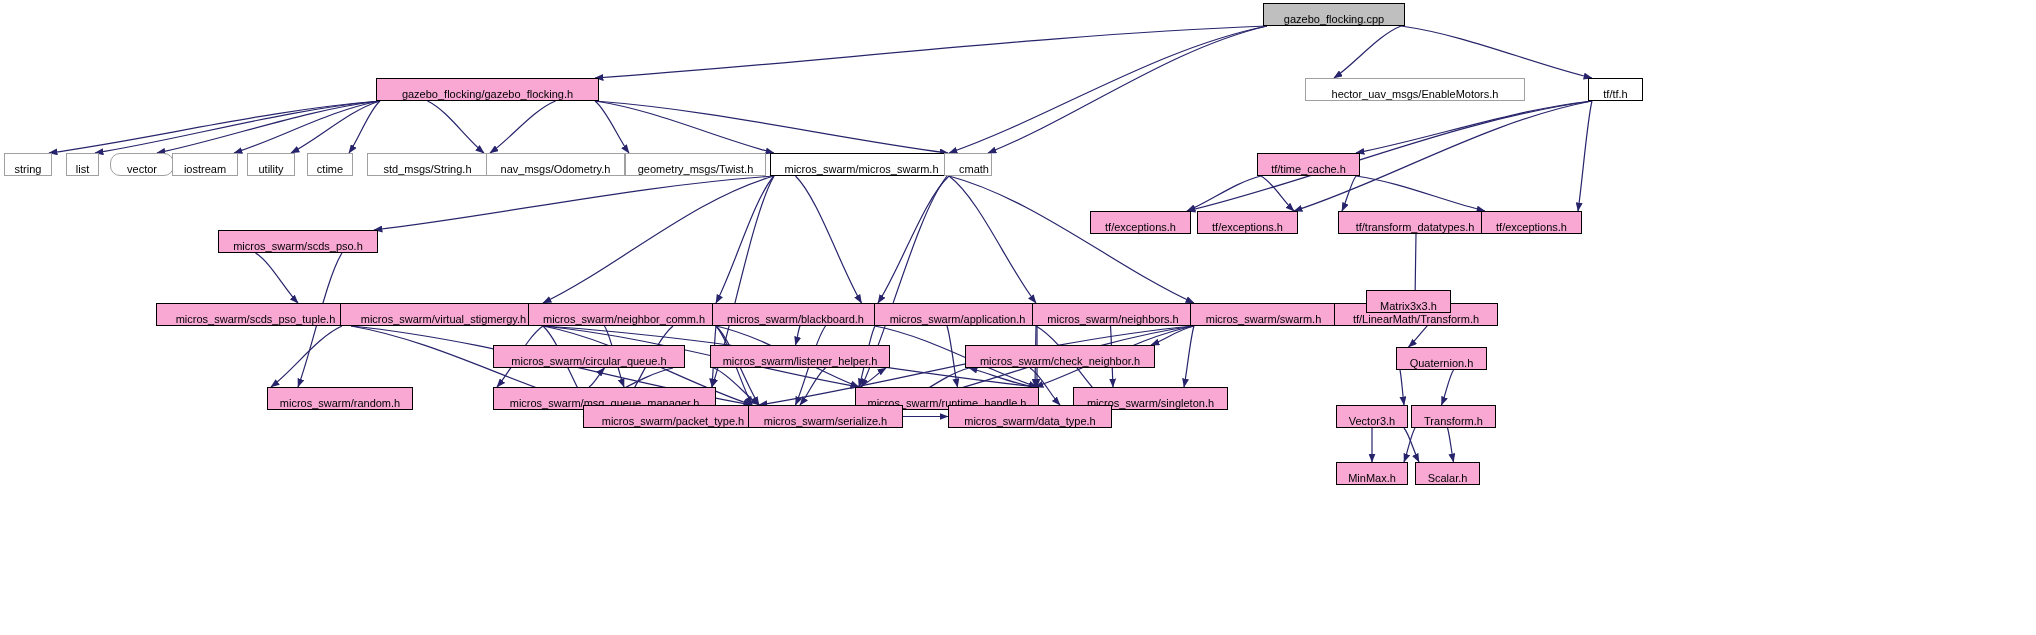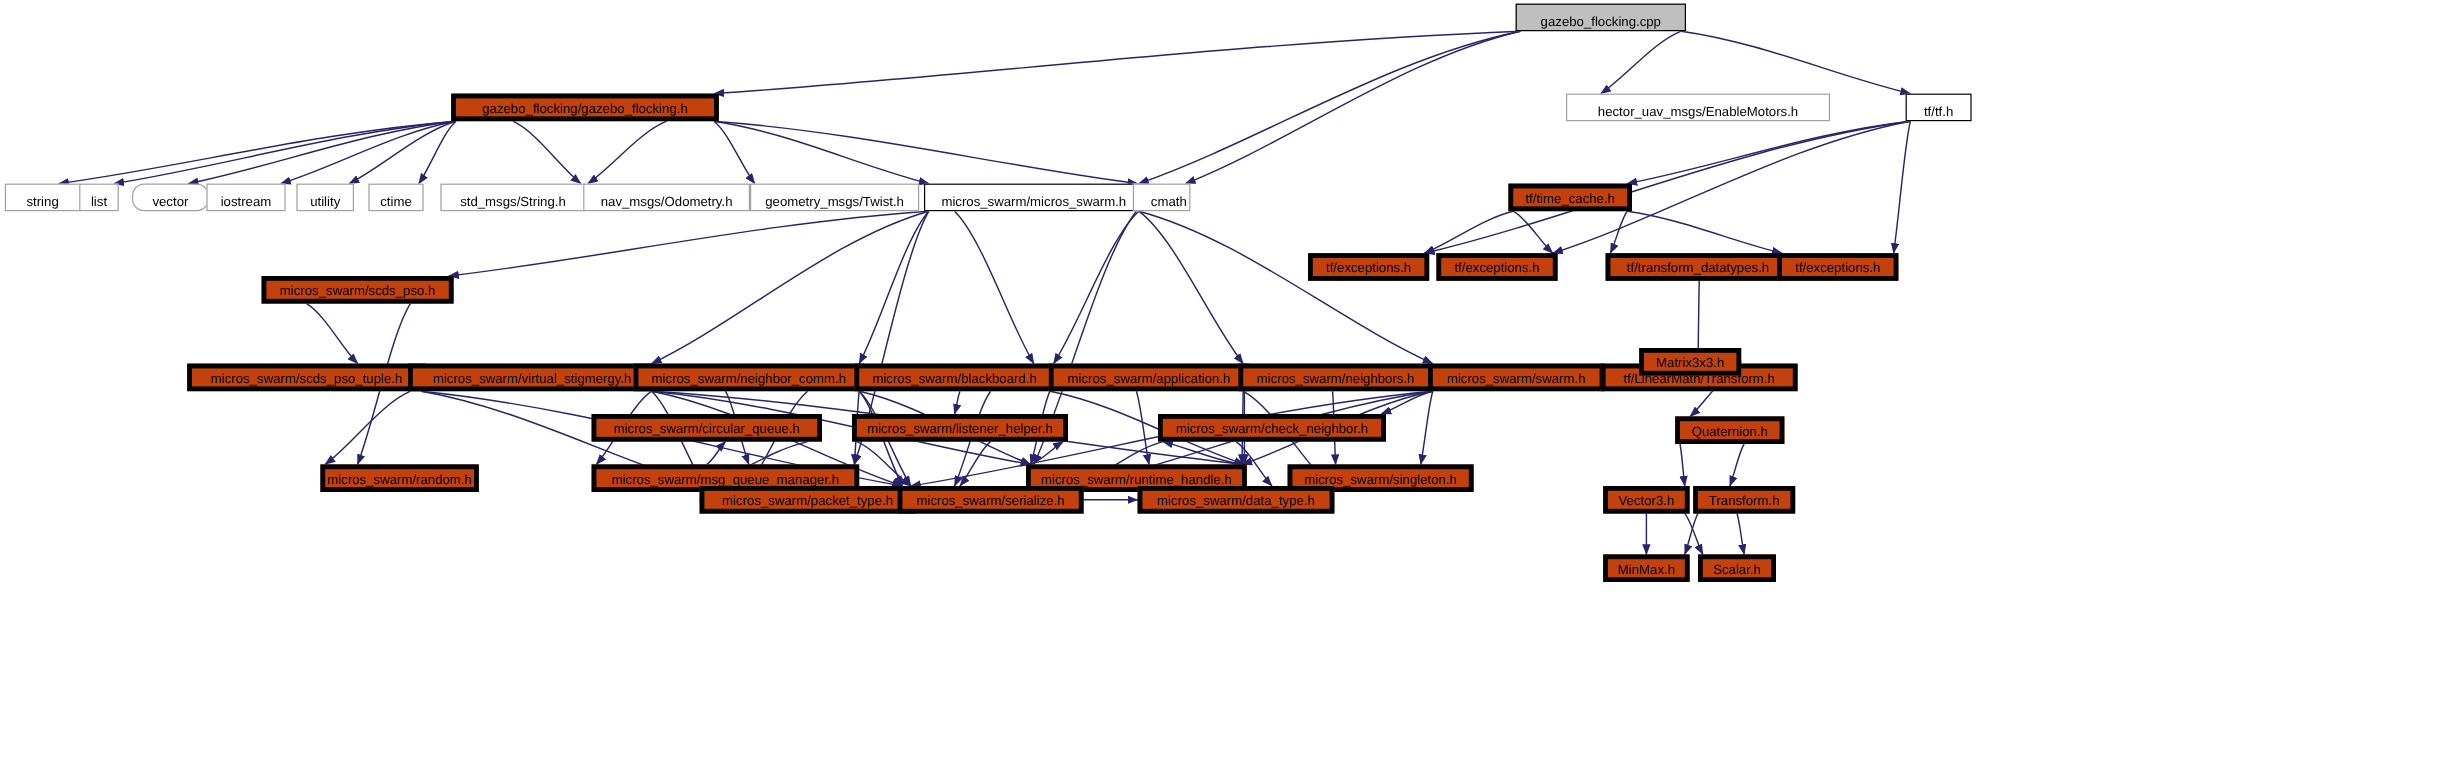--- a/index.html
+++ b/index.html
@@ -38,22 +38,22 @@
     padding: 0 6px;
     pointer-events: none;
   }
   
   .node.plain {
     border: 1px solid #a0a0a0;
     background: #ffffff;
   }
   
   .node.local {
-    border: 4px solid #000000;
-    background: #c2410c;
+    border: 1px solid #000000;
+    background: #f9a8d4;
   }
   
   .node.root {
     border: 1.5px solid #000000;
     background: #bfbfbf;
   }
   
   .node.emph {
     border: 1.5px solid #000000;
     background: #ffffff;
@@ -163,21 +163,21 @@
       </div>
       <div class="node local" style="left: 376px; top: 78px; width: 223px; height: 23px;">
         <span class="node-label">gazebo_flocking/gazebo_flocking.h</span>
       </div>
       <div class="node plain" style="left: 1305px; top: 78px; width: 220px; height: 23px;">
         <span class="node-label">hector_uav_msgs/EnableMotors.h</span>
       </div>
       <div class="node emph" style="left: 1588px; top: 78px; width: 55px; height: 23px;">
         <span class="node-label">tf/tf.h</span>
       </div>
-      <div class="node plain" style="left: 4px; top: 153px; width: 63px; height: 23px;">
+      <div class="node plain" style="left: 4px; top: 153px; width: 48px; height: 23px;">
         <span class="node-label">string</span>
       </div>
       <div class="node plain" style="left: 66px; top: 153px; width: 33px; height: 23px;">
         <span class="node-label">list</span>
       </div>
       <div class="node plain" style="left: 110px; top: 153px; width: 64px; height: 23px; border-radius: 10px;">
         <span class="node-label">vector</span>
       </div>
       <div class="node plain" style="left: 172px; top: 153px; width: 66px; height: 23px;">
         <span class="node-label">iostream</span>
@@ -238,21 +238,21 @@
       </div>
       <div class="node local" style="left: 1032px; top: 303px; width: 162px; height: 23px;">
         <span class="node-label">micros_swarm/neighbors.h</span>
       </div>
       <div class="node local" style="left: 1190px; top: 303px; width: 147px; height: 23px;">
         <span class="node-label">micros_swarm/swarm.h</span>
       </div>
       <div class="node local" style="left: 1334px; top: 303px; width: 164px; height: 23px;">
         <span class="node-label">tf/LinearMath/Transform.h</span>
       </div>
-      <div class="node local" style="left: 267px; top: 387px; width: 132px; height: 23px;">
+      <div class="node local" style="left: 267px; top: 387px; width: 146px; height: 23px;">
         <span class="node-label">micros_swarm/random.h</span>
       </div>
       <div class="node local" style="left: 493px; top: 387px; width: 223px; height: 23px;">
         <span class="node-label">micros_swarm/msg_queue_manager.h</span>
       </div>
       <div class="node local" style="left: 855px; top: 387px; width: 184px; height: 23px;">
         <span class="node-label">micros_swarm/runtime_handle.h</span>
       </div>
       <div class="node local" style="left: 1033px; top: 387px; width: 155px; height: 23px; margin-left: 40px;">
         <span class="node-label">micros_swarm/singleton.h</span>

